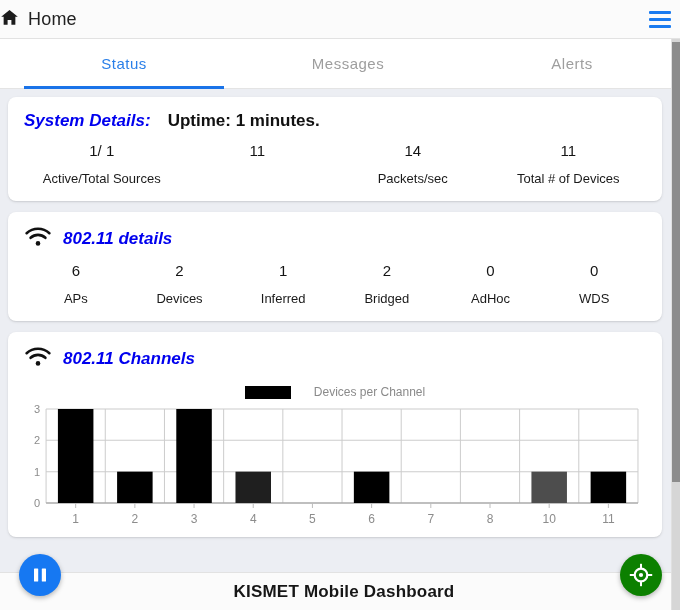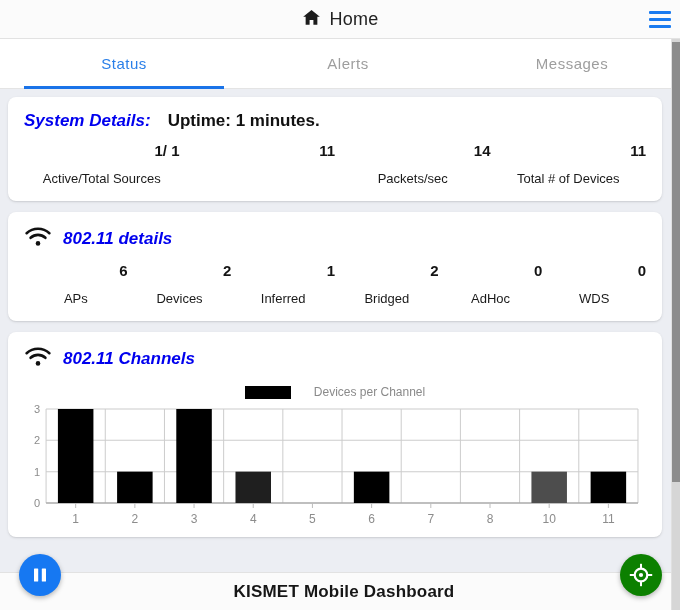--- a/index.html
+++ b/index.html
@@ -19,21 +19,21 @@
   
   .app-header {
     position: absolute;
     top: 0; left: 0;
     width: 680px;
     height: 39px;
     background: #fbfbfb;
     border-bottom: 1px solid #e2e2e2;
     display: flex;
     align-items: center;
-    justify-content: center;
+    justify-content: flex-start;
   }
   .header-title-wrap {
     display: flex;
     align-items: center;
     gap: 9px;
   }
   .home-icon { display: block; }
   .header-title {
     font-size: 18px;
     color: #222222;
@@ -135,24 +135,23 @@
     display: flex;
     width: 100%;
     margin-top: 10px;
   }
   .stat {
     flex: 1 1 0;
     text-align: center;
   }
   .stat-value {
     font-size: 15px;
-    font-weight: bold;
+    font-weight: normal;
     color: #141414;
     line-height: 20px;
-    text-align: right;
   }
   .stat-label {
     font-size: 13px;
     color: #1a1a1a;
     margin-top: 12px;
     line-height: 12px;
   }
 
   
   .chart-card { padding-bottom: 6px; }
@@ -262,24 +261,24 @@
     <span></span>
     <span></span>
   </div>
 </div>
 
 <div class="tabbar">
   <div class="tab active">
     <span>Status</span>
   </div>
   <div class="tab">
+    <span>Messages</span>
+  </div>
+  <div class="tab">
     <span>Alerts</span>
-  </div>
-  <div class="tab">
-    <span>Messages</span>
   </div>
 </div>
 
 <div class="content">
 
   <div class="card">
     <div class="card-heading">
       <span class="card-title">System Details:</span>
       <span class="card-title-sub">Uptime: 1 minutes.</span>
     </div>

